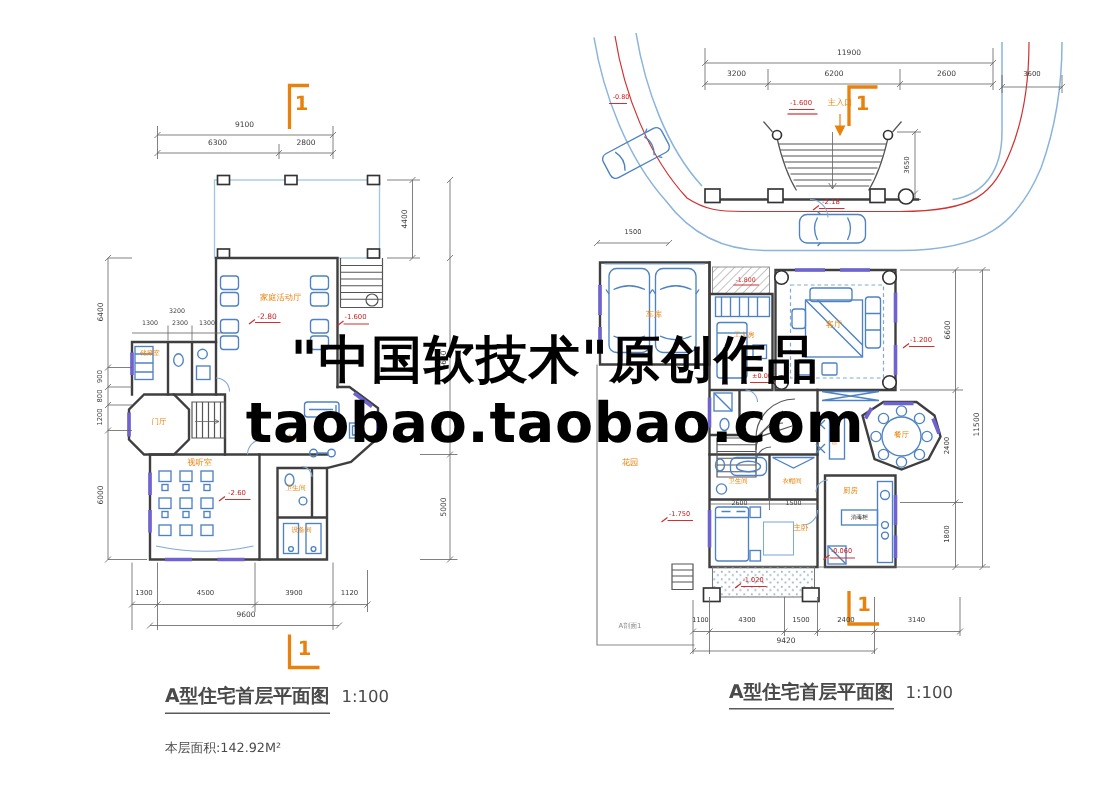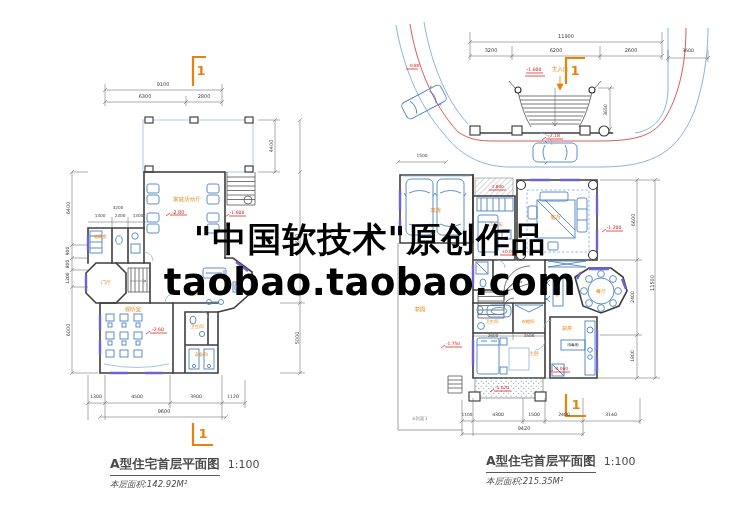--- a/index.html
+++ b/index.html
@@ -24,21 +24,21 @@
   .ann.rot{transform:translate(-50%,-50%) rotate(-90deg);}
   #watermark{position:absolute;left:0;top:0;width:740px;text-align:center;color:#000;pointer-events:none;}
   #wm1{position:absolute;left:370px;top:240px;transform:translate(-50%,-50%);
        font-size:34px;font-weight:bold;letter-spacing:1px;}
   #wm2{position:absolute;left:370px;top:282px;transform:translate(-50%,-50%);
        font-size:37px;font-weight:bold;letter-spacing:0.5px;}
   .title-block{position:absolute;color:#3d3d3d;}
   .plan-title{display:inline-block;font-size:12.5px;font-weight:bold;color:#4a4a4a;
               border-bottom:1.4px solid #5a5a5a;padding-bottom:2px;}
   .plan-scale{font-size:11px;color:#4a4a4a;margin-left:8px;}
-  .plan-area{font-size:8.5px;color:#4a4a4a;margin-top:3px;font-style:italic;}
+  .plan-area{font-size:8.5px;color:#4a4a4a;margin-top:17px;}
 </style>
 </head>
 <body>
 
 <div id="canvas">
 
 <svg id="plan-svg" width="740" height="523" viewBox="0 0 740 523">
   <defs>
     <pattern id="hatchGray" width="4" height="4" patternUnits="userSpaceOnUse" patternTransform="rotate(45)">
       <line x1="0" y1="0" x2="0" y2="4" stroke="#9a9a9a" stroke-width="0.8"></line>
@@ -438,16 +438,15 @@
   <div id="wm1">"中国软技术"原创作品</div>
   <div id="wm2">taobao.taobao.com</div>
 </div>
 
 <div class="title-block" style="left:110px;top:453px;">
   <span class="plan-title">A型住宅首层平面图</span><span class="plan-scale">1:100</span>
   <div class="plan-area">本层面积:142.92M²</div>
 </div>
 <div class="title-block" style="left:486px;top:450px;">
   <span class="plan-title">A型住宅首层平面图</span><span class="plan-scale">1:100</span>
-  <div class="plan-area">本层面积:215.35M²</div>
 </div>
 
 </div>
 
 </body></html>

